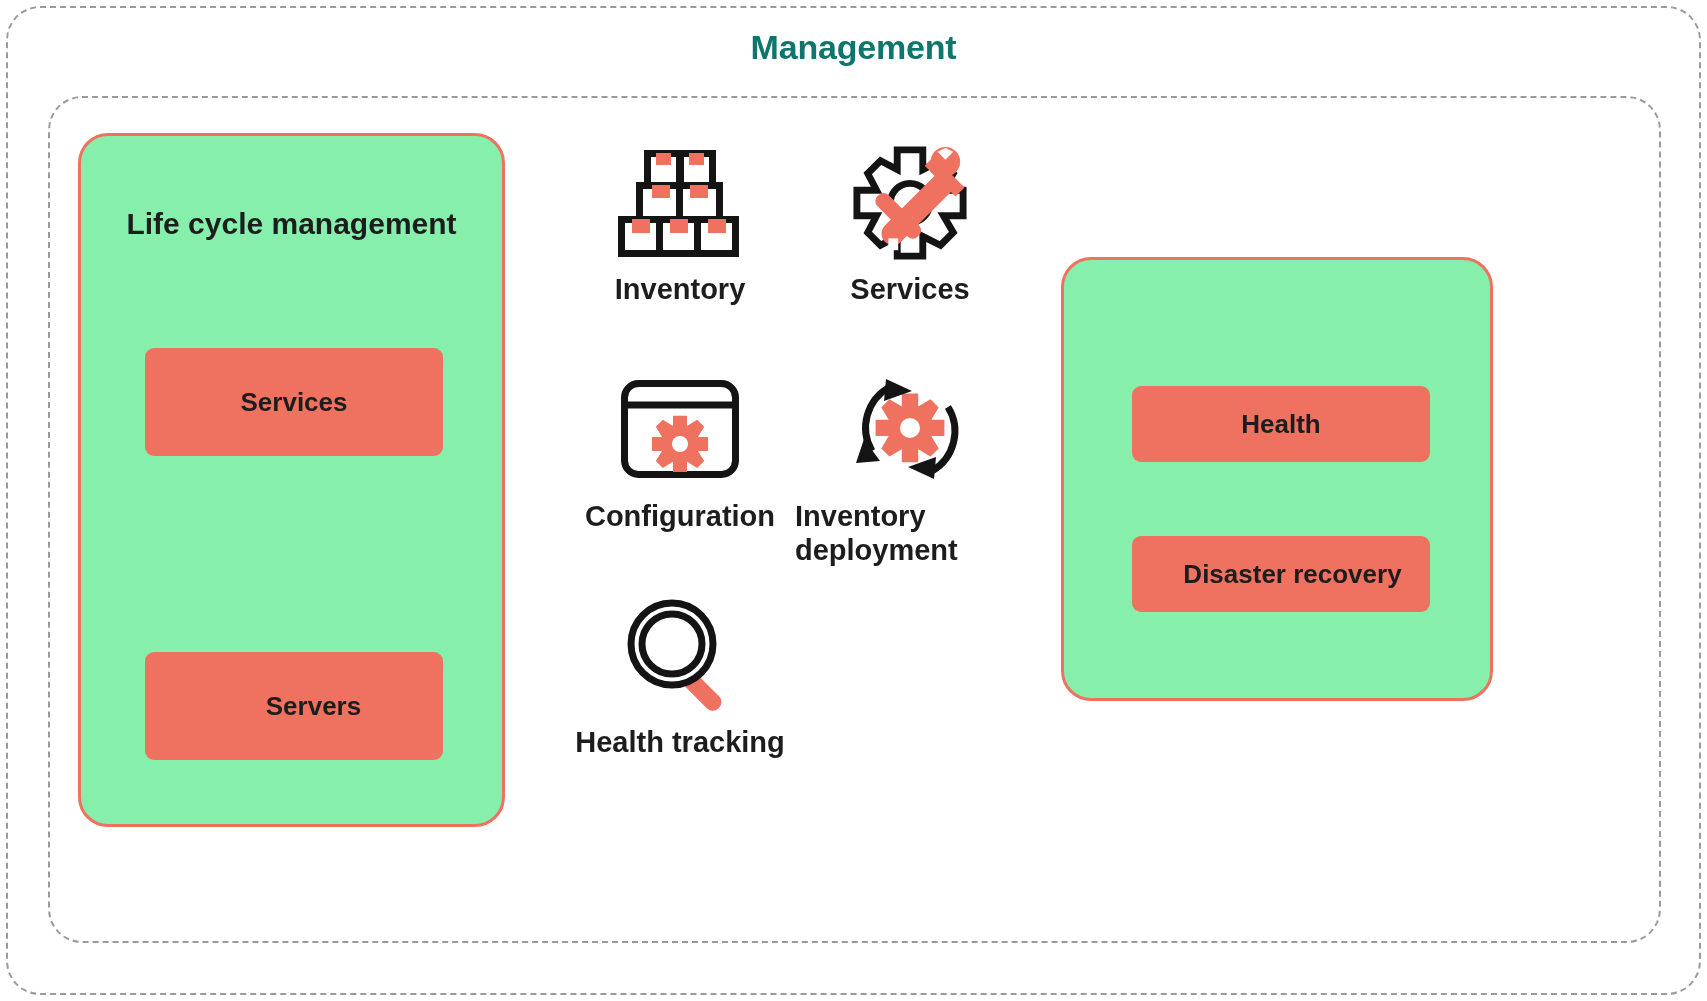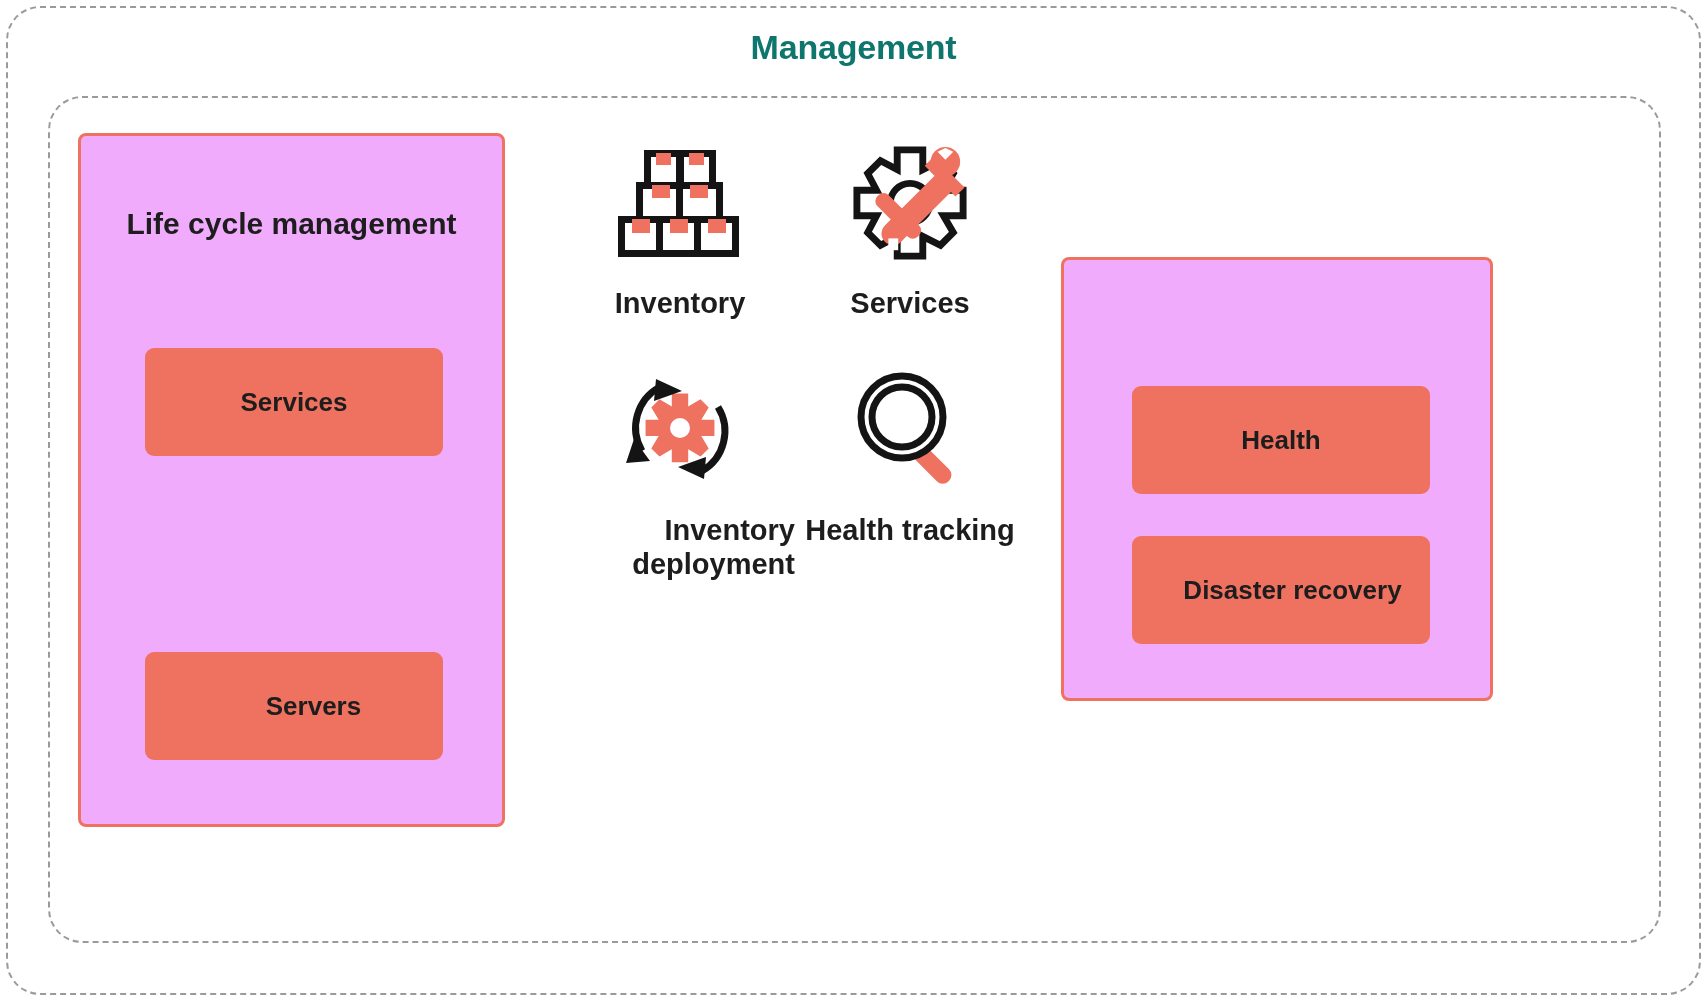--- a/index.html
+++ b/index.html
@@ -49,22 +49,22 @@
     font-size: 34px;
     font-weight: 700;
     color: #0f766e;
     letter-spacing: -0.2px;
   }
 
   
   .panel {
     position: absolute;
     border: 3px solid #ef7261;
-    border-radius: 8px;
-    background: #f0abfc;
+    border-radius: 30px;
+    background: #86efac;
   }
 
   .panel-left {
     left: 78px;
     top: 133px;
     width: 427px;
     height: 694px;
   }
 
   .panel-right {
@@ -106,21 +106,21 @@
     width: 298px;
     height: 108px;
   }
   .lb-1 { top: 212px; }
   .lb-2 { top: 362px; }
   .lb-3 { top: 516px; padding-left: 39px; }
 
   .panel-right .item-box {
     left: 68px;
     width: 298px;
-    height: 108px;
+    height: 76px;
   }
   .rb-1 { top: 126px; }
   .rb-2 { top: 276px; padding-left: 23px; }
 
   
   .icon-grid {
     position: absolute;
     left: 565px;
     top: 140px;
     width: 460px;
@@ -139,22 +139,22 @@
 
   .icon-art {
     width: 140px;
     height: 125px;
     display: flex;
     align-items: center;
     justify-content: center;
   }
 
   .icon-label {
-    margin-top: 22px;
-    text-align: right;
+    margin-top: 8px;
+    text-align: left;
     font-size: 29px;
     font-weight: 700;
     color: #1d1d1d;
     line-height: 1.17;
   }
 </style>
 </head>
 <body>
 
 <div class="canvas">
@@ -215,20 +215,33 @@
             <path d="M88 8 L96 16 L104 8 L96 4 Z" fill="#ffffff"></path>
             <circle cx="43" cy="91" r="11"></circle>
             <path d="M38 96 L38 108 L48 108 L48 96 Z" fill="#ffffff"></path>
           </g>
         </svg>
       </div>
       <div class="icon-label">Services</div>
     </div>
 
 
+    <div class="icon-cell">
+      <div class="icon-art">
+        <svg viewBox="0 0 124 104" width="124" height="104" aria-hidden="true">
+          <rect x="6.5" y="6.5" width="111" height="91" rx="14" fill="#ffffff" stroke="#141414" stroke-width="7"></rect>
+          <line x1="8" y1="28" x2="116" y2="28" stroke="#141414" stroke-width="7"></line>
+          <g fill="#EF7261" transform="translate(62,63)">
+            <path d="M-9 -31 L9 -31 L9 -18 L22 -26 L31 -17 L23 -4 L36 -4 L36 14 L23 14 L31 27 L22 36 L9 28 L9 41 L-9 41 L-9 28 L-22 36 L-31 27 L-23 14 L-36 14 L-36 -4 L-23 -4 L-31 -17 L-22 -26 L-9 -18 Z" transform="scale(0.78)"></path>
+            <circle cx="0" cy="4" r="8" fill="#ffffff"></circle>
+          </g>
+        </svg>
+      </div>
+      <div class="icon-label">Configuration</div>
+    </div>
 
     <div class="icon-cell">
       <div class="icon-art">
         <svg viewBox="0 0 124 124" width="124" height="124" aria-hidden="true">
           <g fill="#EF7261" transform="translate(62,62)">
             <path d="M-10 -36 L10 -36 L10 -20 L25 -29 L35 -19 L26 -4 L42 -4 L42 16 L26 16 L35 31 L25 41 L10 32 L10 48 L-10 48 L-10 32 L-25 41 L-35 31 L-26 16 L-42 16 L-42 -4 L-26 -4 L-35 -19 L-25 -29 L-10 -20 Z" transform="translate(0,-6) scale(0.82)"></path>
             <circle cx="0" cy="-1" r="10" fill="#ffffff"></circle>
           </g>
           <g fill="none" stroke="#141414" stroke-width="7" stroke-linecap="butt">
             <path d="M24 84 A46 46 0 0 1 42 20"></path>

